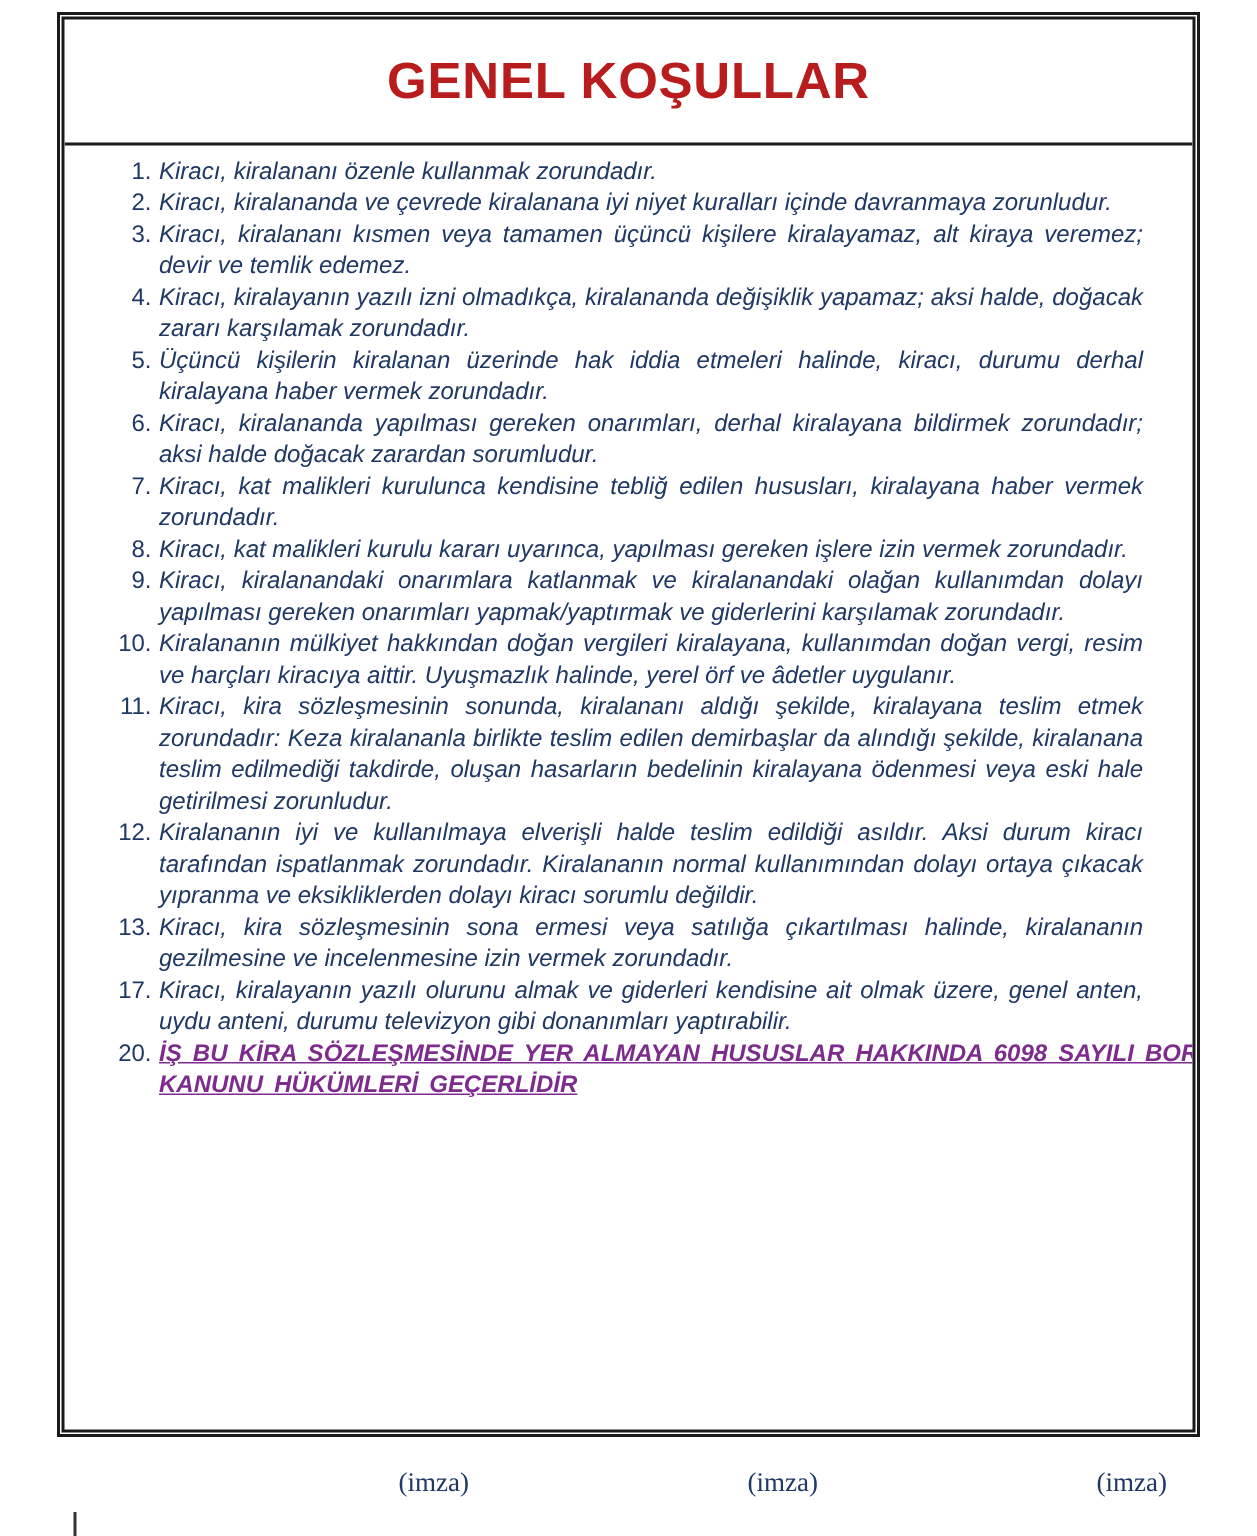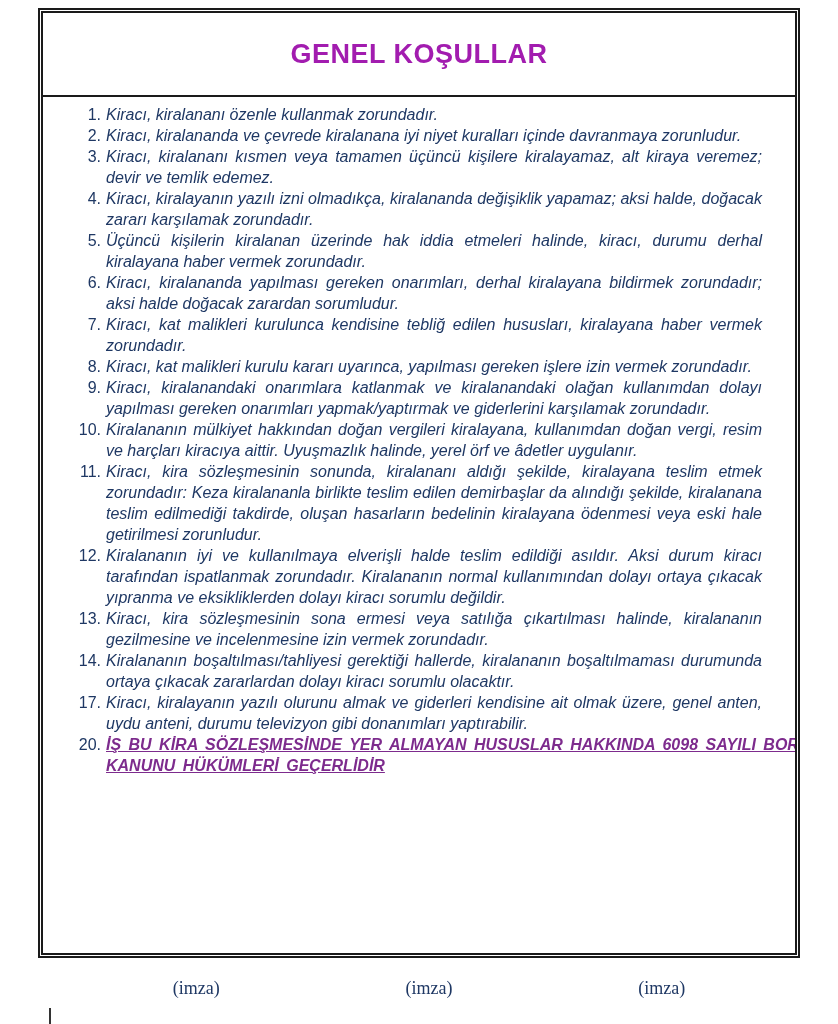--- a/index.html
+++ b/index.html
@@ -29,24 +29,24 @@
   .title-bar {
     height: 84px;
     border-bottom: 2px solid #1a1a1a;
     display: flex;
     align-items: center;
     justify-content: center;
     box-sizing: border-box;
   }
   .title {
     margin: 0;
-    font-size: 27px;
+    font-size: 34px;
     font-weight: bold;
     letter-spacing: 0.5px;
-    color: #a21caf;
+    color: #b91c1c;
   }
   .content {
     padding: 7px 33px 0 30px;
   }
   .item {
     display: flex;
     color: #1f3864;
     font-size: 16px;
     line-height: 21px;
   }
@@ -76,21 +76,21 @@
   }
   .signatures {
     position: absolute;
     left: 80px;
     right: 60px;
     top: 978px;
     display: flex;
   }
   .sig {
     flex: 1;
-    text-align: center;
+    text-align: right;
     font-family: "Liberation Serif", serif;
     font-size: 18px;
     color: #1f3864;
   }
   .next-table-mark {
     position: absolute;
     left: 49px;
     top: 1008px;
     width: 2px;
     height: 16px;
@@ -154,24 +154,20 @@
       </div>
       <div class="item">
         <span class="num">12.</span>
         <span class="text">Kiralananın iyi ve kullanılmaya elverişli halde teslim edildiği asıldır. Aksi durum kiracı tarafından ispatlanmak zorundadır. Kiralananın normal kullanımından dolayı ortaya çıkacak yıpranma ve eksikliklerden dolayı kiracı sorumlu değildir.</span>
       </div>
       <div class="item">
         <span class="num">13.</span>
         <span class="text">Kiracı, kira sözleşmesinin sona ermesi veya satılığa çıkartılması halinde, kiralananın gezilmesine ve incelenmesine izin vermek zorundadır.</span>
       </div>
       <div class="item">
-        <span class="num">14.</span>
-        <span class="text">Kiralananın boşaltılması/tahliyesi gerektiği hallerde, kiralananın boşaltılmaması durumunda ortaya çıkacak zararlardan dolayı kiracı sorumlu olacaktır.</span>
-      </div>
-      <div class="item">
         <span class="num">17.</span>
         <span class="text">Kiracı, kiralayanın yazılı olurunu almak ve giderleri kendisine ait olmak üzere, genel anten, uydu anteni, durumu televizyon gibi donanımları yaptırabilir.</span>
       </div>
       <div class="item emphasis">
         <span class="num">20.</span>
         <span class="text">
           <div class="eline">İŞ BU KİRA SÖZLEŞMESİNDE YER ALMAYAN HUSUSLAR HAKKINDA 6098 SAYILI BORÇLAR</div>
           <div class="eline">KANUNU HÜKÜMLERİ GEÇERLİDİR</div>
         </span>
       </div>

